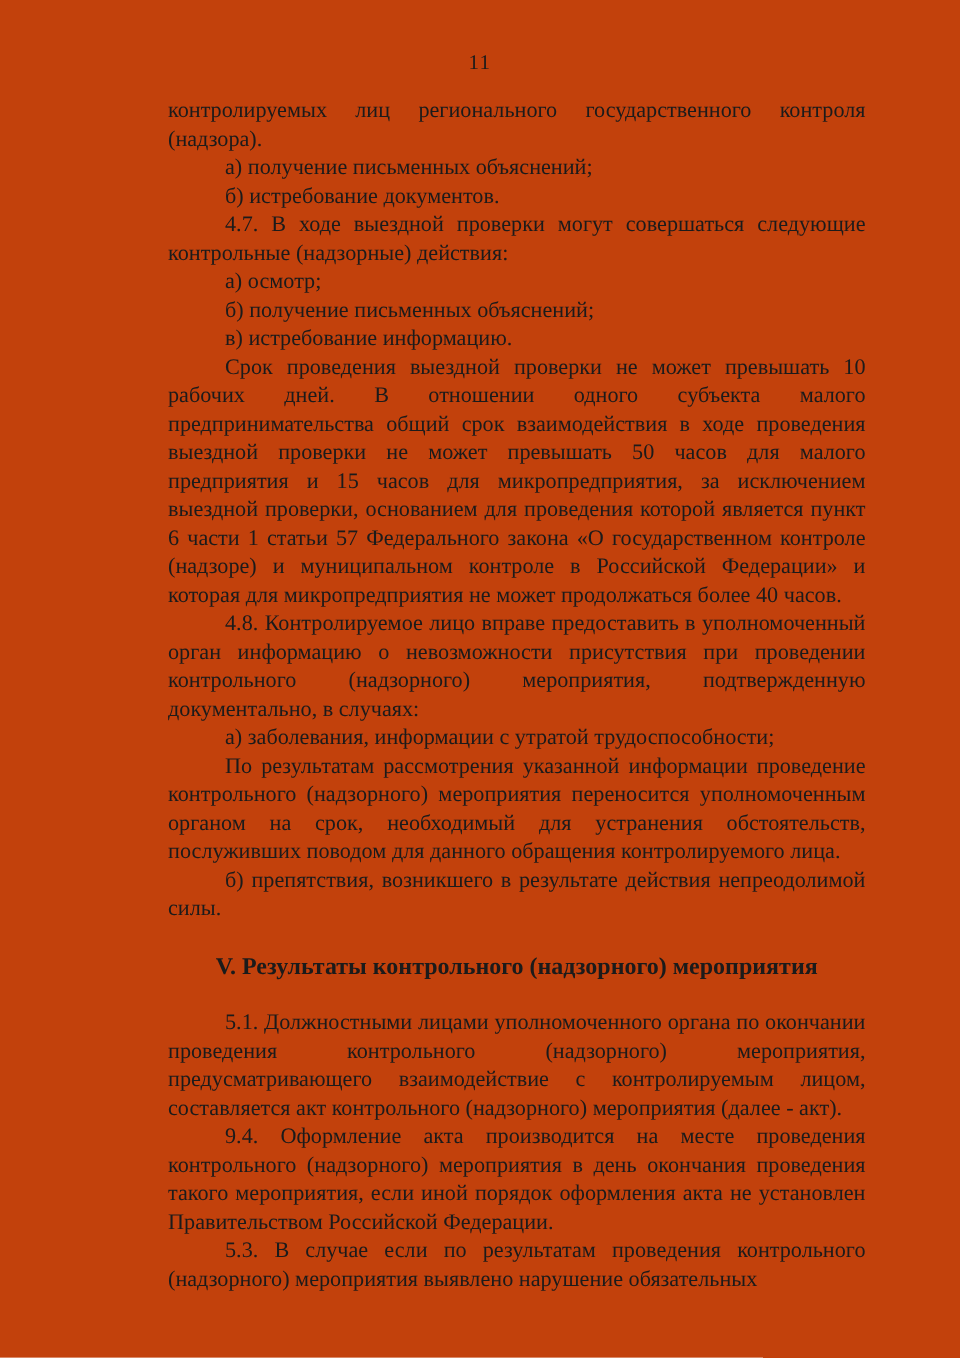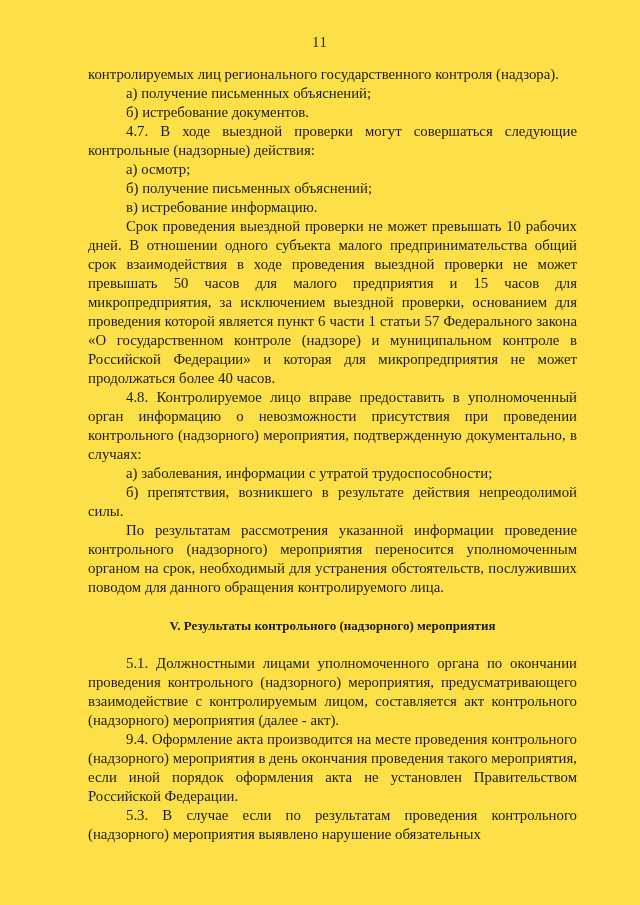--- a/index.html
+++ b/index.html
@@ -7,48 +7,48 @@
     width: 640px;
     height: 905px;
     background: #ffffff;
     color: #1b1b1b;
     font-family: "Liberation Serif", "DejaVu Serif", serif;
     overflow: hidden;
   }
   .page {
     width: 640px;
     height: 905px;
-    background: #fde047;
+    background: #c2410c;
     box-sizing: border-box;
   }
   .page-number {
     padding-top: 34px;
     text-align: center;
     font-size: 14px;
     line-height: 18px;
     letter-spacing: 1px;
   }
   .content {
     box-sizing: border-box;
-    padding: 13px 63px 0 88px; 
+    padding: 13px 63px 0 112px; 
   }
   p.para {
     margin: 0;
     font-size: 14.8px;
     line-height: 19px;
     text-align: justify;
     text-indent: 38px;
     hyphens: none;
   }
   p.para.cont {
     text-indent: 0;
   }
   .heading {
     margin: 19px 0;
-    font-size: 13px;
+    font-size: 16px;
     line-height: 19px;
     font-weight: 700;
     text-align: center;
     text-indent: 0;
   }
 </style>
 </head>
 <body>
 
 <div class="page">
@@ -58,22 +58,22 @@
     <p class="para cont">контролируемых лиц регионального государственного контроля (надзора).</p>
     <p class="para">а) получение письменных объяснений;</p>
     <p class="para">б) истребование документов.</p>
     <p class="para">4.7. В ходе выездной проверки могут совершаться следующие контрольные (надзорные) действия:</p>
     <p class="para">а) осмотр;</p>
     <p class="para">б) получение письменных объяснений;</p>
     <p class="para">в) истребование информацию.</p>
     <p class="para">Срок проведения выездной проверки не может превышать 10 рабочих дней. В отношении одного субъекта малого предпринимательства общий срок взаимодействия в ходе проведения выездной проверки не может превышать 50 часов для малого предприятия и 15 часов для микропредприятия, за исключением выездной проверки, основанием для проведения которой является пункт 6 части 1 статьи 57 Федерального закона «О государственном контроле (надзоре) и муниципальном контроле в Российской Федерации» и которая для микропредприятия не может продолжаться более 40 часов.</p>
     <p class="para">4.8. Контролируемое лицо вправе предоставить в уполномоченный орган информацию о невозможности присутствия при проведении контрольного (надзорного) мероприятия, подтвержденную документально, в случаях:</p>
     <p class="para">а) заболевания, информации с утратой трудоспособности;</p>
+    <p class="para">По результатам рассмотрения указанной информации проведение контрольного (надзорного) мероприятия переносится уполномоченным органом на срок, необходимый для устранения обстоятельств, послуживших поводом для данного обращения контролируемого лица.</p>
     <p class="para">б) препятствия, возникшего в результате действия непреодолимой силы.</p>
-    <p class="para">По результатам рассмотрения указанной информации проведение контрольного (надзорного) мероприятия переносится уполномоченным органом на срок, необходимый для устранения обстоятельств, послуживших поводом для данного обращения контролируемого лица.</p>
 
     <p class="heading">V. Результаты контрольного (надзорного) мероприятия</p>
 
     <p class="para">5.1. Должностными лицами уполномоченного органа по окончании проведения контрольного (надзорного) мероприятия, предусматривающего взаимодействие с контролируемым лицом, составляется акт контрольного (надзорного) мероприятия (далее - акт).</p>
     <p class="para">9.4. Оформление акта производится на месте проведения контрольного (надзорного) мероприятия в день окончания проведения такого мероприятия, если иной порядок оформления акта не установлен Правительством Российской Федерации.</p>
     <p class="para">5.3. В случае если по результатам проведения контрольного (надзорного) мероприятия выявлено нарушение обязательных</p>
   </div>
 </div>
 
 </body></html>

